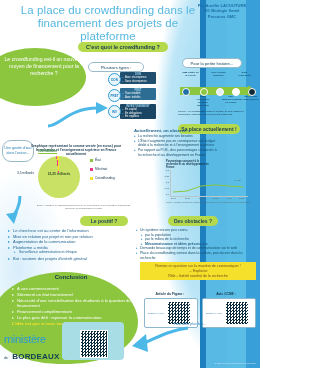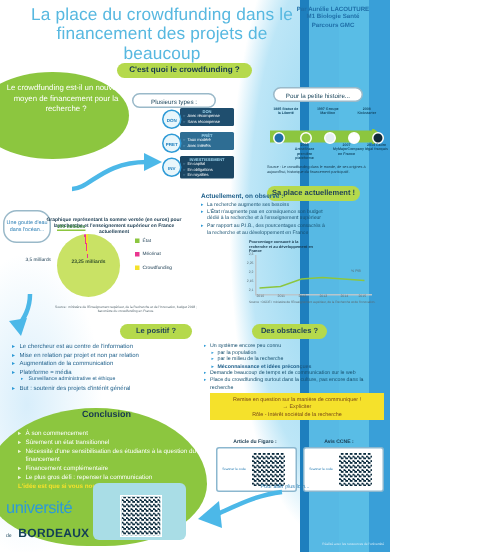--- a/index.html
+++ b/index.html
@@ -183,21 +183,21 @@
 <body>
 
 <div class="poster">
 
   <div class="bg-wave wave-swoop"></div>
   <div class="bg-wave wave-a"></div>
   <div class="bg-wave wave-c"></div>
   <div class="bg-wave wave-b"></div>
   <div class="bg-wave wave-left"></div>
 
-  <div class="title">La place du crowdfunding dans le financement des projets de beaucoup</div>
+  <div class="title">La place du crowdfunding dans le financement des projets de plateforme</div>
   <div class="author">
     <div>Par Aurélie LACOUTURE</div>
     <div>M1 Biologie Santé</div>
     <div>Parcours GMC</div>
   </div>
 
   <div class="blob-green"></div>
   <div class="blob-green-txt">Le crowdfunding est-il un nouveau moyen de financement pour la recherche ?</div>
 
   <div class="pill c1">C'est quoi le crowdfunding ?</div>
@@ -370,21 +370,21 @@
     <div class="qr"></div>
   </div>
   <div class="callout plus">Pour aller plus loin...</div>
 
   <svg class="conn" style="left:130px;top:326px;width:60px;height:26px;">
     <path d="M58,2 C40,4 26,12 12,18" stroke="#4cb8e8" stroke-width="3" fill="none"></path>
     <path d="M16,8 L2,20 L18,26 Z" fill="#4cb8e8"></path>
   </svg>
 
   <div class="logo">
-    <div class="logo-u">université</div>
+    <div class="logo-u">ministère</div>
     <div>
       <span class="logo-de">de</span>
       <span class="logo-b">BORDEAUX</span>
     </div>
   </div>
 
   <div class="footer-note">Réalisé avec les ressources de l'université</div>
 
 </div>
 

